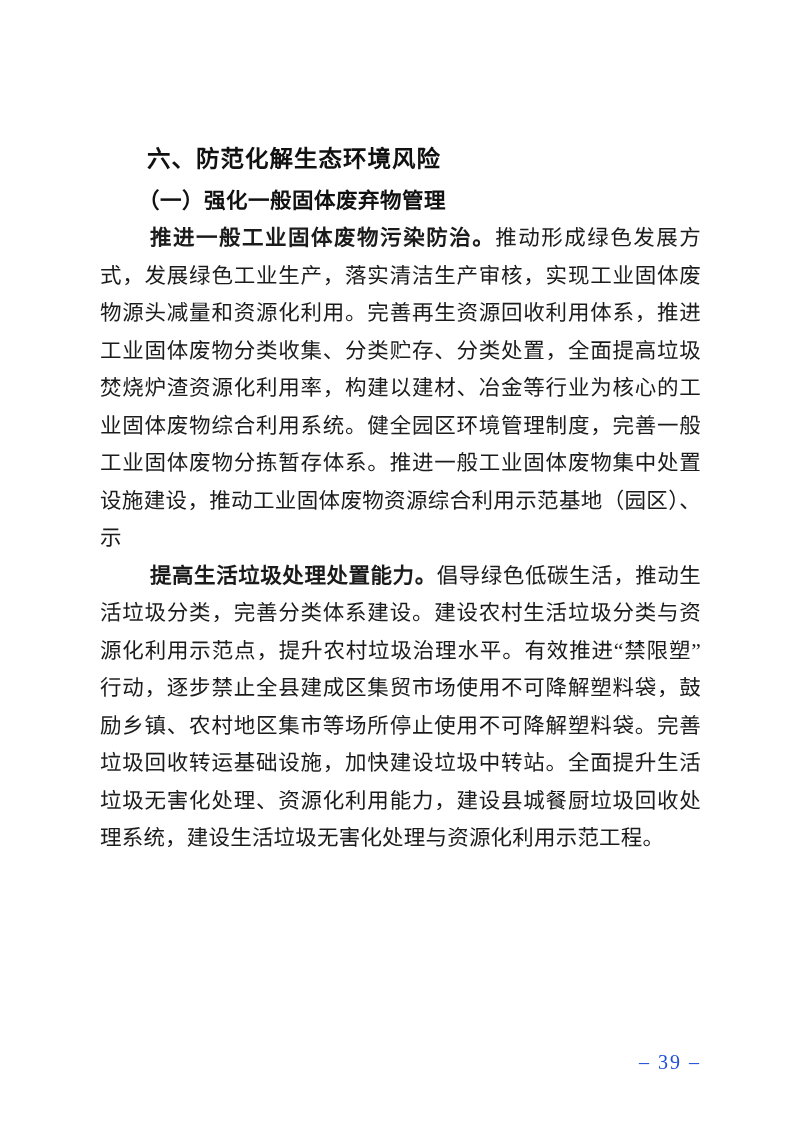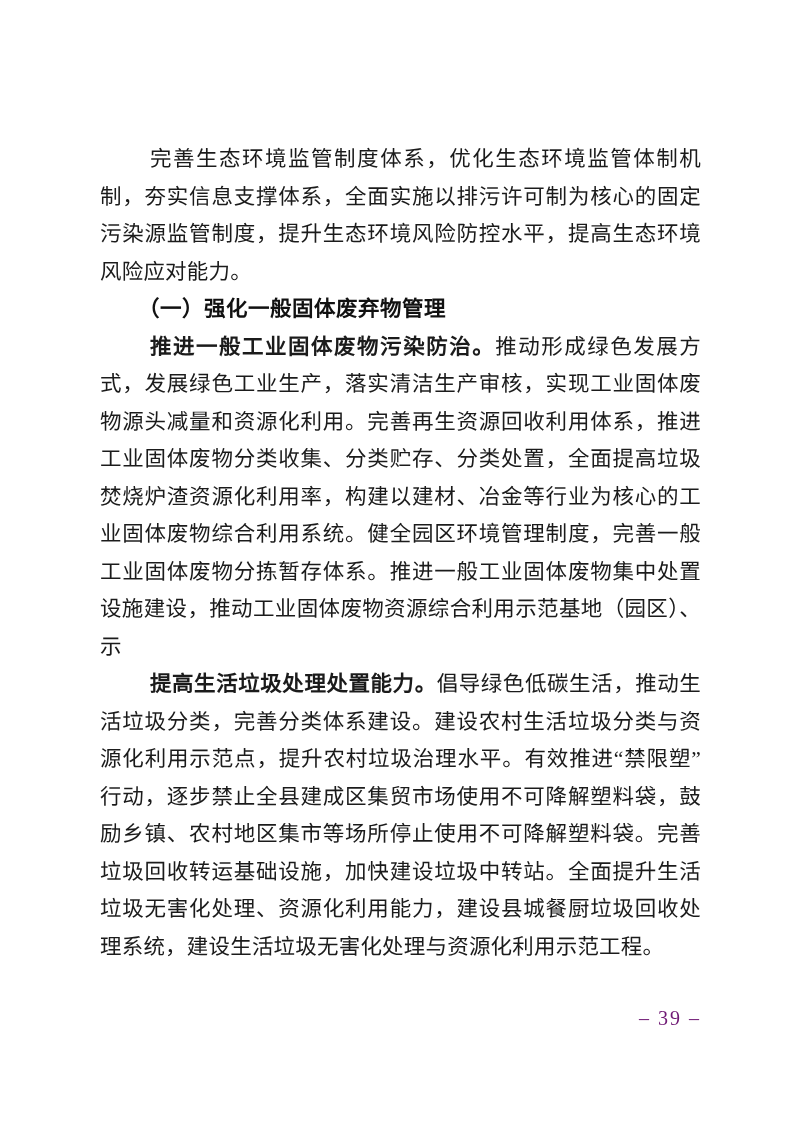--- a/index.html
+++ b/index.html
@@ -50,36 +50,36 @@
     line-height: 37.5px;
     text-indent: 38px;
     letter-spacing: 0.5px;
     color: #111111;
   }
   .lead {
     font-weight: bold;
   }
   .page-number {
     position: absolute;
-    top: 1007px;
+    top: 1051px;
     right: 92px;
     font-size: 20px;
     letter-spacing: 2px;
-    color: #701a75;
+    color: #1d4ed8;
     font-family: "Liberation Serif", serif;
   }
 </style>
 </head>
 <body>
 
 <div class="page">
   <div class="content">
 
+    <h1 class="chapter-heading">六、防范化解生态环境风险</h1>
 
-    <p class="body-para">完善生态环境监管制度体系，优化生态环境监管体制机制，夯实信息支撑体系，全面实施以排污许可制为核心的固定污染源监管制度，提升生态环境风险防控水平，提高生态环境风险应对能力。</p>
 
     <h2 class="section-heading">（一）强化一般固体废弃物管理</h2>
 
     <p class="body-para"><span class="lead">推进一般工业固体废物污染防治。</span><span>推动形成绿色发展方式，发展绿色工业生产，落实清洁生产审核，实现工业固体废物源头减量和资源化利用。完善再生资源回收利用体系，推进工业固体废物分类收集、分类贮存、分类处置，全面提高垃圾焚烧炉渣资源化利用率，构建以建材、冶金等行业为核心的工业固体废物综合利用系统。健全园区环境管理制度，完善一般工业固体废物分拣暂存体系。推进一般工业固体废物集中处置设施建设，推动工业固体废物资源综合利用示范基地（园区）、示</span></p>
 
     <p class="body-para"><span class="lead">提高生活垃圾处理处置能力。</span><span>倡导绿色低碳生活，推动生活垃圾分类，完善分类体系建设。建设农村生活垃圾分类与资源化利用示范点，提升农村垃圾治理水平。有效推进“禁限塑”行动，逐步禁止全县建成区集贸市场使用不可降解塑料袋，鼓励乡镇、农村地区集市等场所停止使用不可降解塑料袋。完善垃圾回收转运基础设施，加快建设垃圾中转站。全面提升生活垃圾无害化处理、资源化利用能力，建设县城餐厨垃圾回收处理系统，建设生活垃圾无害化处理与资源化利用示范工程。</span></p>
 
   </div>
 
   <div class="page-number">– 39 –</div>

